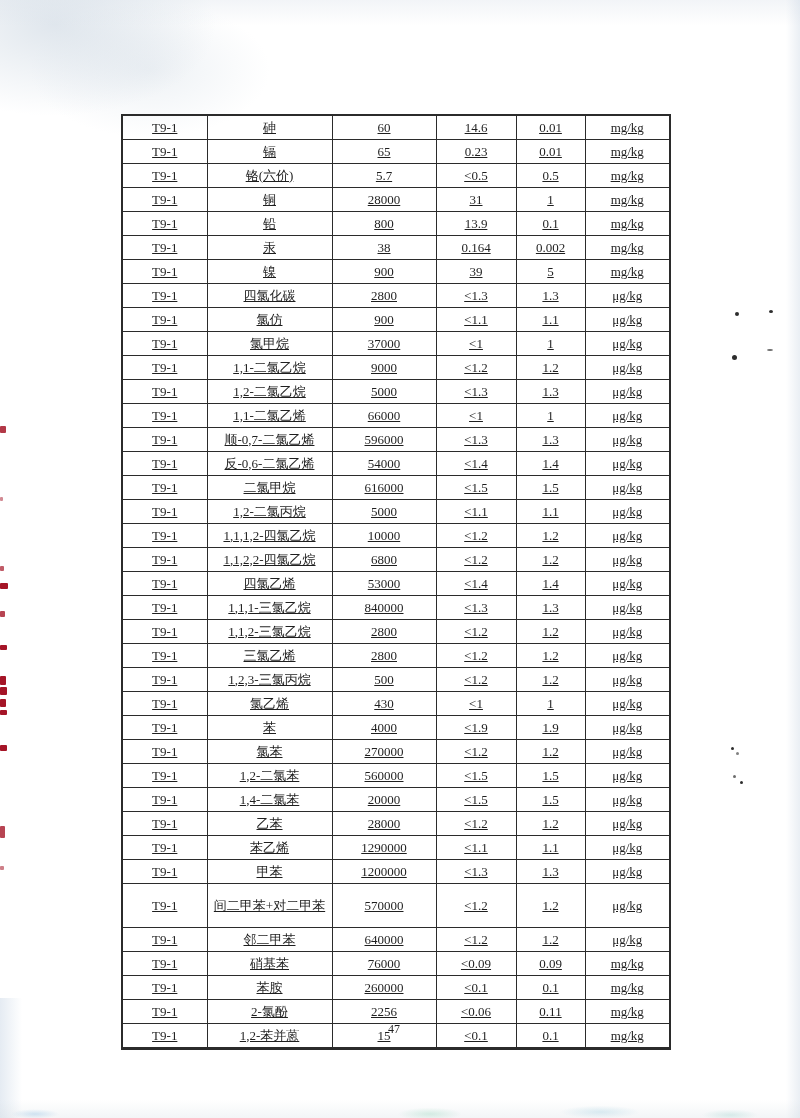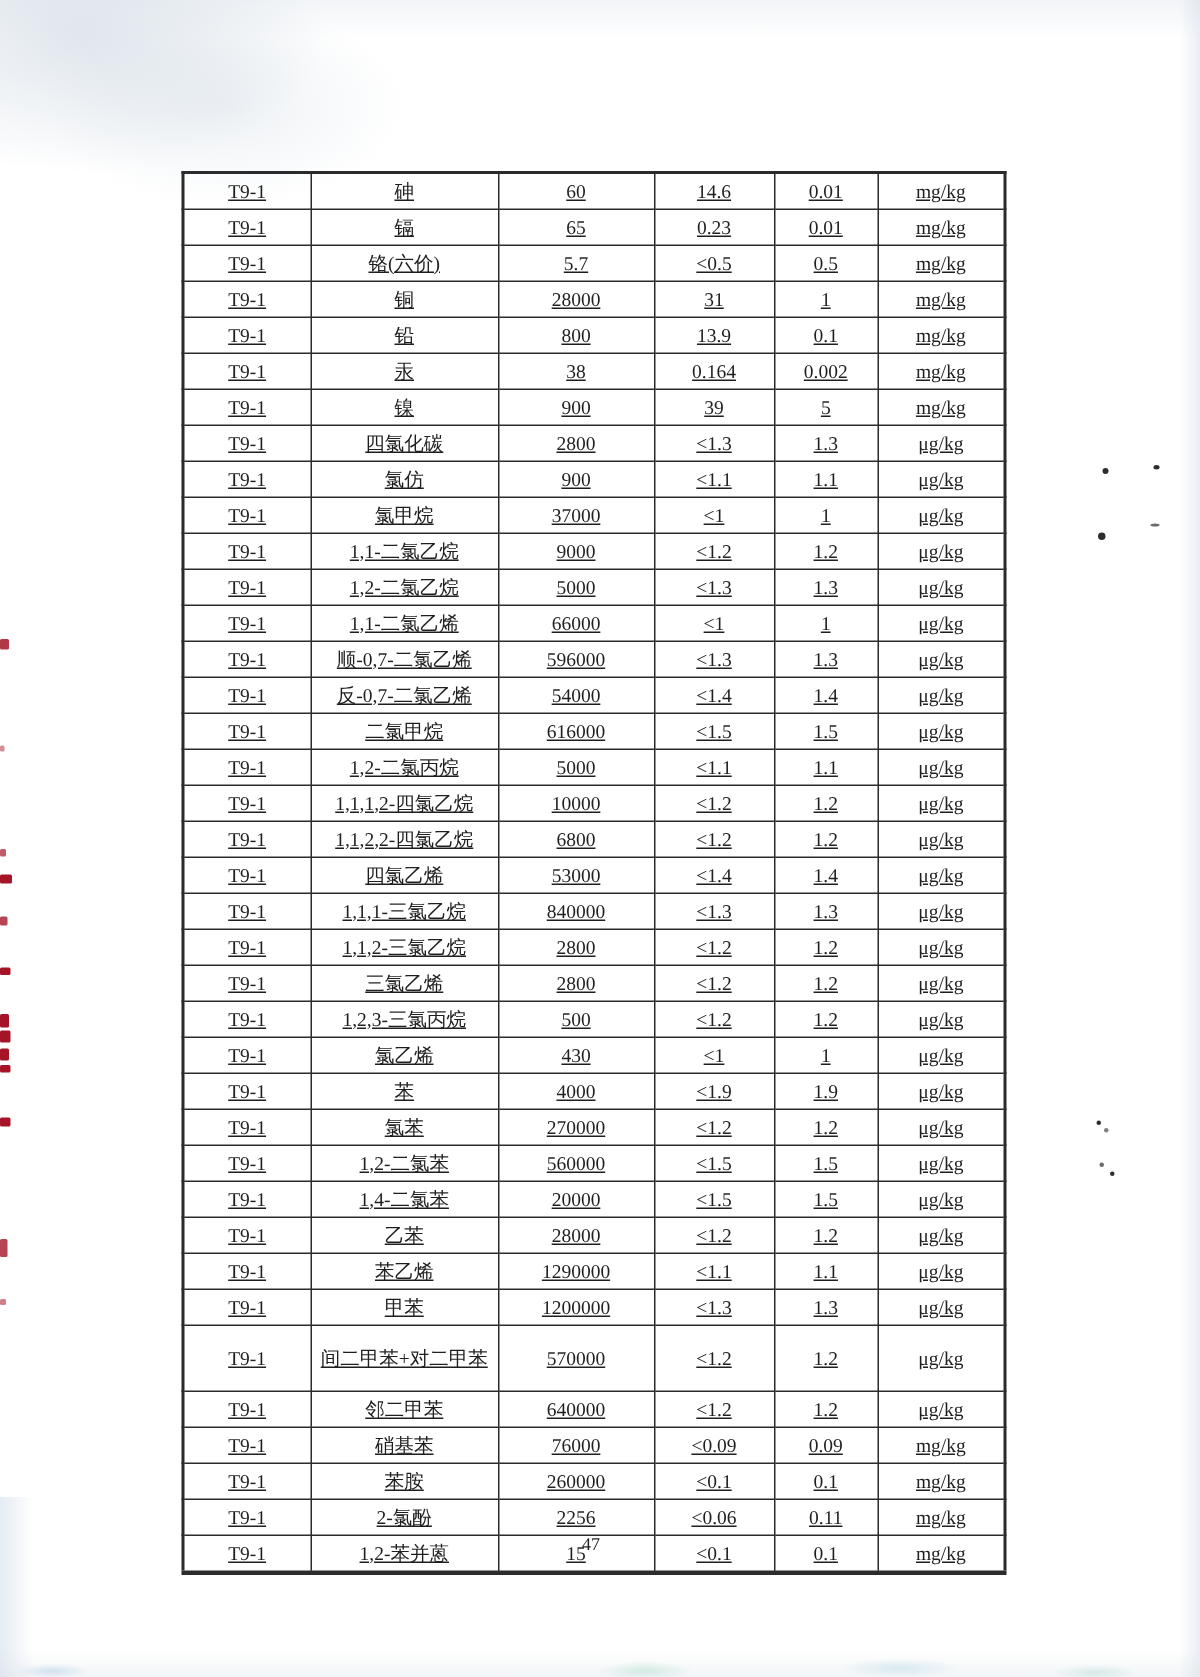--- a/index.html
+++ b/index.html
@@ -217,21 +217,21 @@
         <tr>
           <td>T9-1</td>
           <td>顺-0,7-二氯乙烯</td>
           <td>596000</td>
           <td>&lt;1.3</td>
           <td>1.3</td>
           <td>μg/kg</td>
         </tr>
         <tr>
           <td>T9-1</td>
-          <td>反-0,7-二氯乙烯</td>
+          <td>反-0,6-二氯乙烯</td>
           <td>54000</td>
           <td>&lt;1.4</td>
           <td>1.4</td>
           <td>μg/kg</td>
         </tr>
         <tr>
           <td>T9-1</td>
           <td>二氯甲烷</td>
           <td>616000</td>
           <td>&lt;1.5</td>

